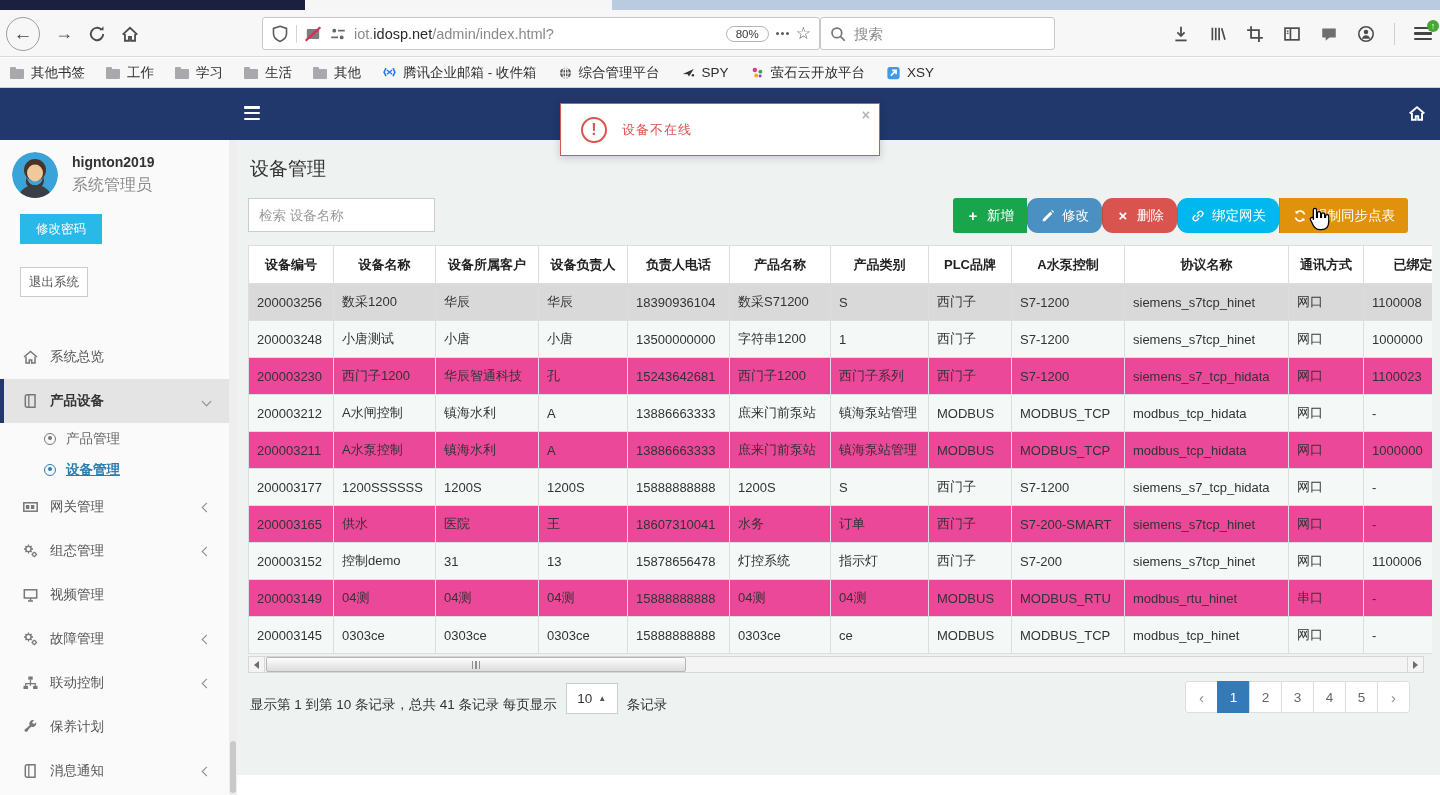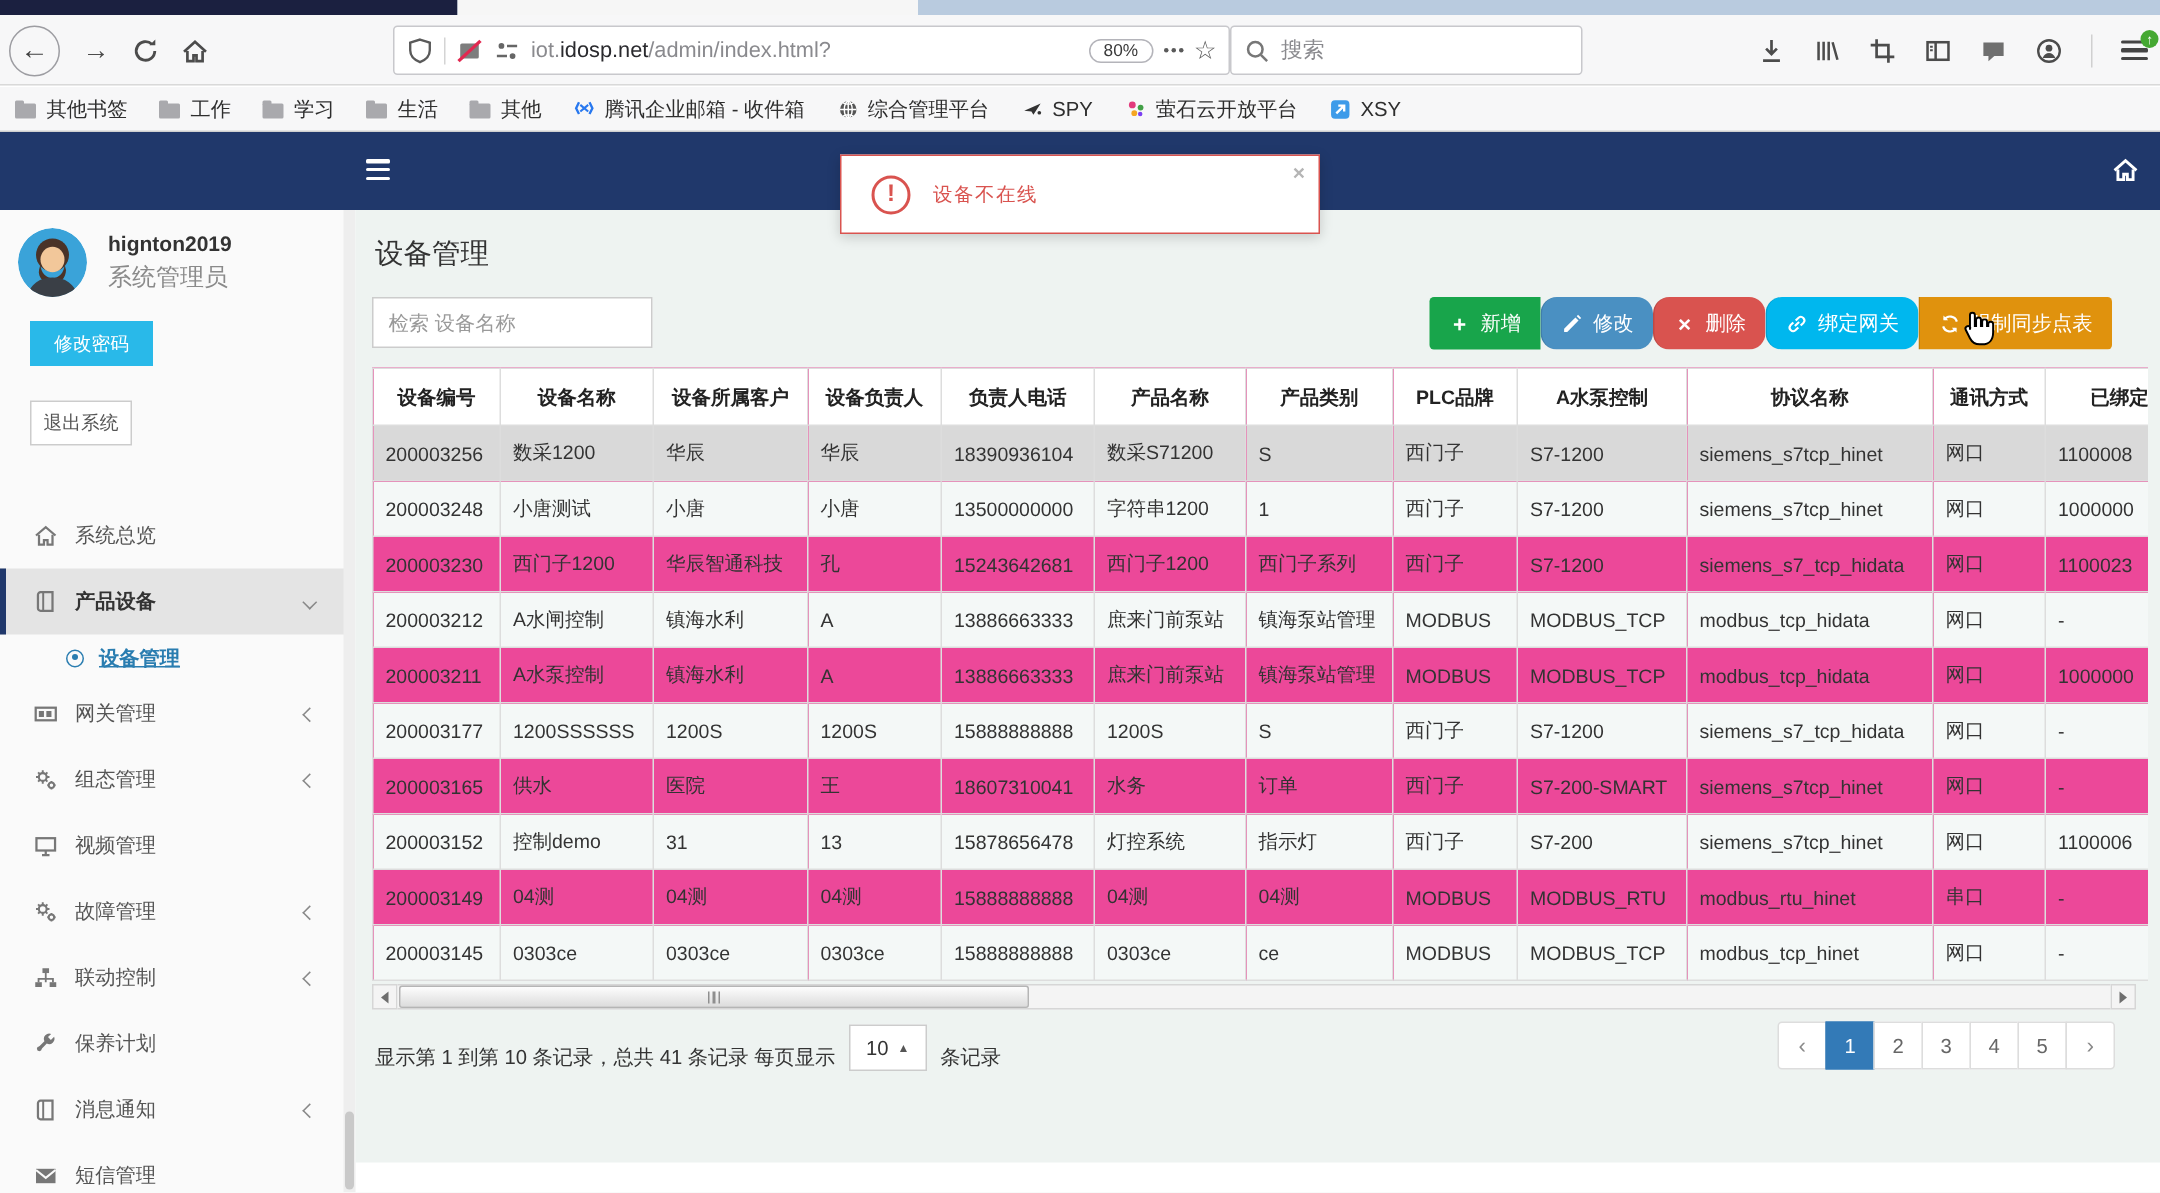--- a/index.html
+++ b/index.html
@@ -318,20 +318,24 @@
             </svg></span>
           <span>系统总览</span>
         </div>
         <div class="menu-item active">
           <span class="mi-ic"><svg viewBox="0 0 16 16" width="100%" height="100%">
               <path d="M4.5 1.8h8v12.4h-8a1.7 1.7 0 0 1-1.7-1.7V3.5a1.7 1.7 0 0 1 1.7-1.7z" fill="none" stroke="#777" stroke-width="1.5"></path>
               <path d="M6.3 1.8v12.4" stroke="#777" stroke-width="1.3"></path>
             </svg></span>
           <span>产品设备</span>
           <span class="chev down"></span>
+        </div>
+        <div class="sub-item">
+          <span class="radio-ic"></span>
+          <span class="lbl">产品管理</span>
         </div>
         <div class="sub-item active">
           <span class="radio-ic"></span>
           <span class="lbl">设备管理</span>
         </div>
         <div class="menu-item">
           <span class="mi-ic"><svg viewBox="0 0 16 16" width="100%" height="100%">
               <rect x="1.3" y="3.8" width="13.4" height="8.4" fill="none" stroke="#777" stroke-width="1.5"></rect>
               <rect x="3.4" y="6" width="3.4" height="4" fill="#777"></rect>
               <rect x="8.4" y="6" width="3.4" height="4" fill="#777"></rect>

